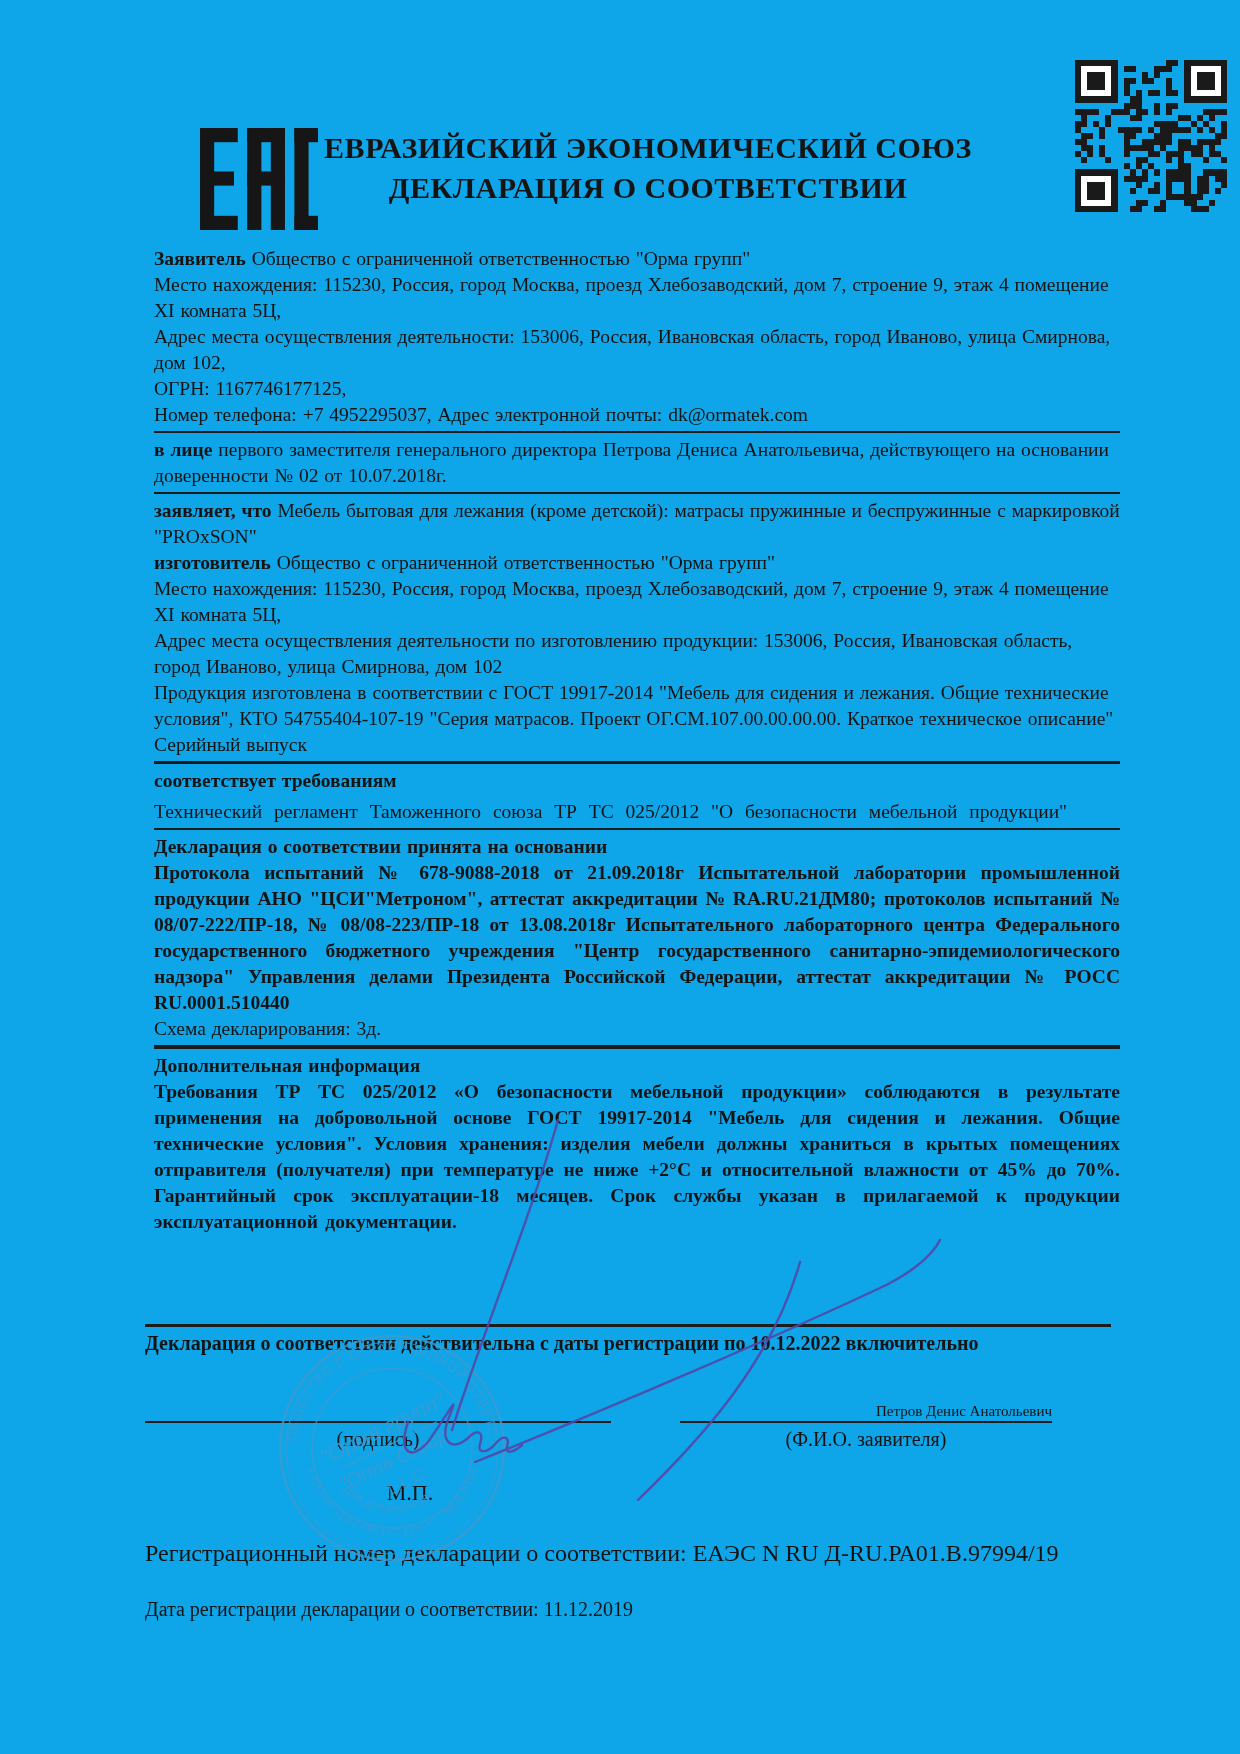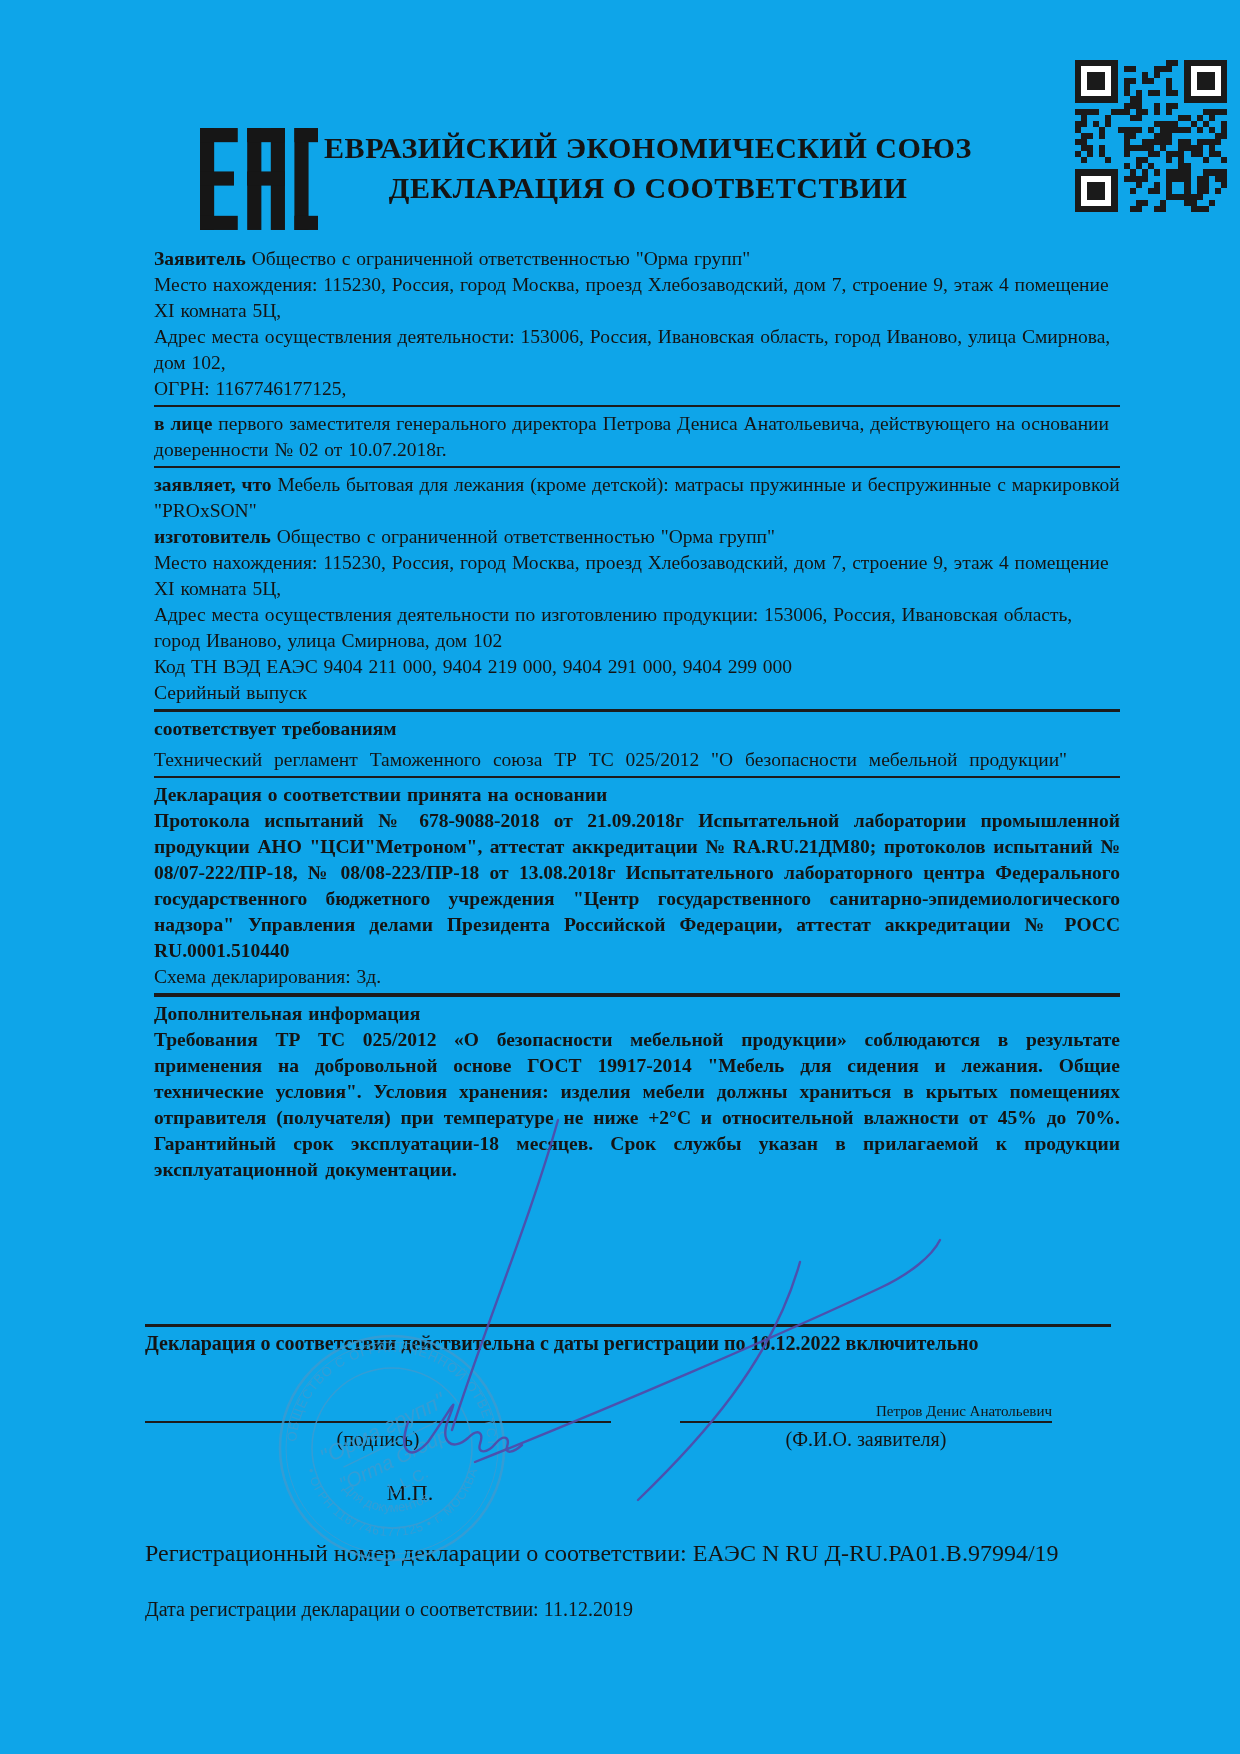--- a/index.html
+++ b/index.html
@@ -288,32 +288,33 @@
         </g>
       </svg>
   </div>
 
   <div class="body">
 
     <p><b class="lead">Заявитель</b> <span>Общество с ограниченной ответственностью "Орма групп"</span></p>
     <p>Место нахождения: 115230, Россия, город Москва, проезд Хлебозаводский, дом 7, строение 9, этаж 4 помещение XI комната 5Ц,</p>
     <p>Адрес места осуществления деятельности: 153006, Россия, Ивановская область, город Иваново, улица Смирнова, дом 102,</p>
     <p>ОГРН: 1167746177125,</p>
+    <p>Номер телефона: +7 4952295037, Адрес электронной почты: dk@ormatek.com</p>
 
     <div class="rule"></div>
 
     <p><b class="lead">в лице</b> <span>первого заместителя генерального директора Петрова Дениса Анатольевича, действующего на основании доверенности № 02 от 10.07.2018г.</span></p>
 
     <div class="rule"></div>
 
     <p><b class="lead">заявляет, что</b> <span>Мебель бытовая для лежания (кроме детской): матрасы пружинные и беспружинные с маркировкой "PROxSON"</span></p>
     <p><b class="lead">изготовитель</b> <span>Общество с ограниченной ответственностью "Орма групп"</span></p>
     <p>Место нахождения: 115230, Россия, город Москва, проезд Хлебозаводский, дом 7, строение 9, этаж 4 помещение XI комната 5Ц,</p>
     <p>Адрес места осуществления деятельности по изготовлению продукции: 153006, Россия, Ивановская область, город Иваново, улица Смирнова, дом 102</p>
-    <p>Код ТН ВЭД ЕАЭС 9404 211 000, 9404 219 000, 9404 291 000, 9404 299 000</p>
+    <p>Продукция изготовлена в соответствии с ГОСТ 19917-2014 "Мебель для сидения и лежания. Общие технические условия", КТО 54755404-107-19 "Серия матрасов. Проект ОГ.СМ.107.00.00.00.00. Краткое техническое описание"</p>
     <p>Серийный выпуск</p>
 
     <div class="rule thick"></div>
 
     <p class="sec-head">соответствует требованиям</p>
     <div class="gap-sm"></div>
     <p class="just spread">Технический регламент Таможенного союза ТР ТС 025/2012 "О безопасности мебельной продукции"</p>
 
     <div class="rule"></div>
 

